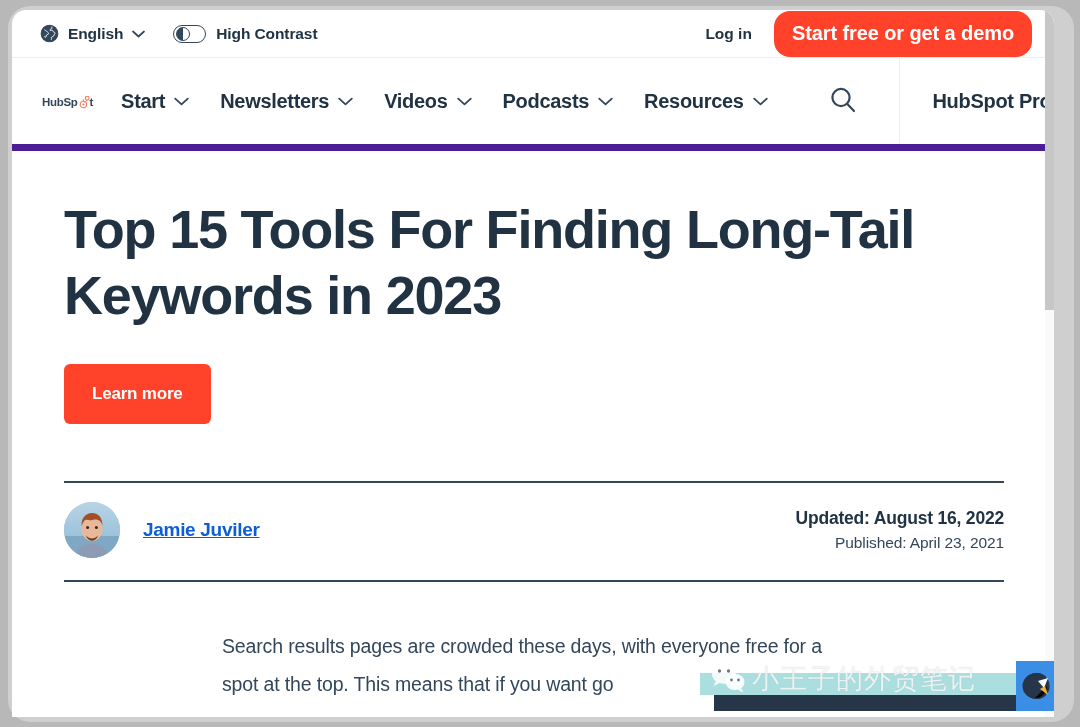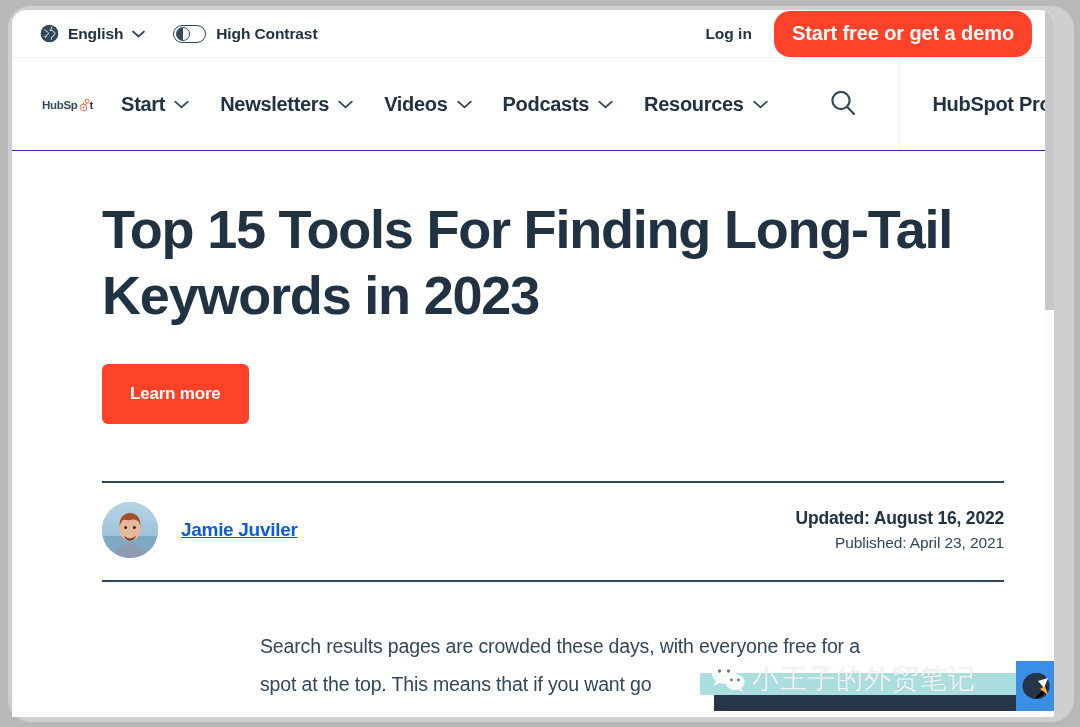--- a/index.html
+++ b/index.html
@@ -131,21 +131,21 @@
     cursor: pointer;
     letter-spacing: -0.1px;
     font-family: "Liberation Sans", sans-serif;
     white-space: nowrap;
   }
 
   
   #main-nav {
     position: relative;
     height: 93px;
-    border-bottom: 1px solid #4c1d95;
+    border-bottom: 7px solid #4c1d95;
     display: flex;
     align-items: center;
   }
 
   .nav-left {
     display: flex;
     align-items: center;
     height: 100%;
     padding-left: 30px;
     flex: none;
@@ -206,21 +206,20 @@
     overflow: hidden;
     white-space: nowrap;
   }
 
   .nav-right .nav-label { font-size: 20px; }
 
   
   #article {
     padding: 46px 22px 0 52px;
     position: relative;
-    margin-left: 38px;
   }
 
   .article-title {
     font-size: 54px;
     line-height: 1.22;
     font-weight: bold;
     color: #213343;
     letter-spacing: -1.2px;
     max-width: 960px;
   }

